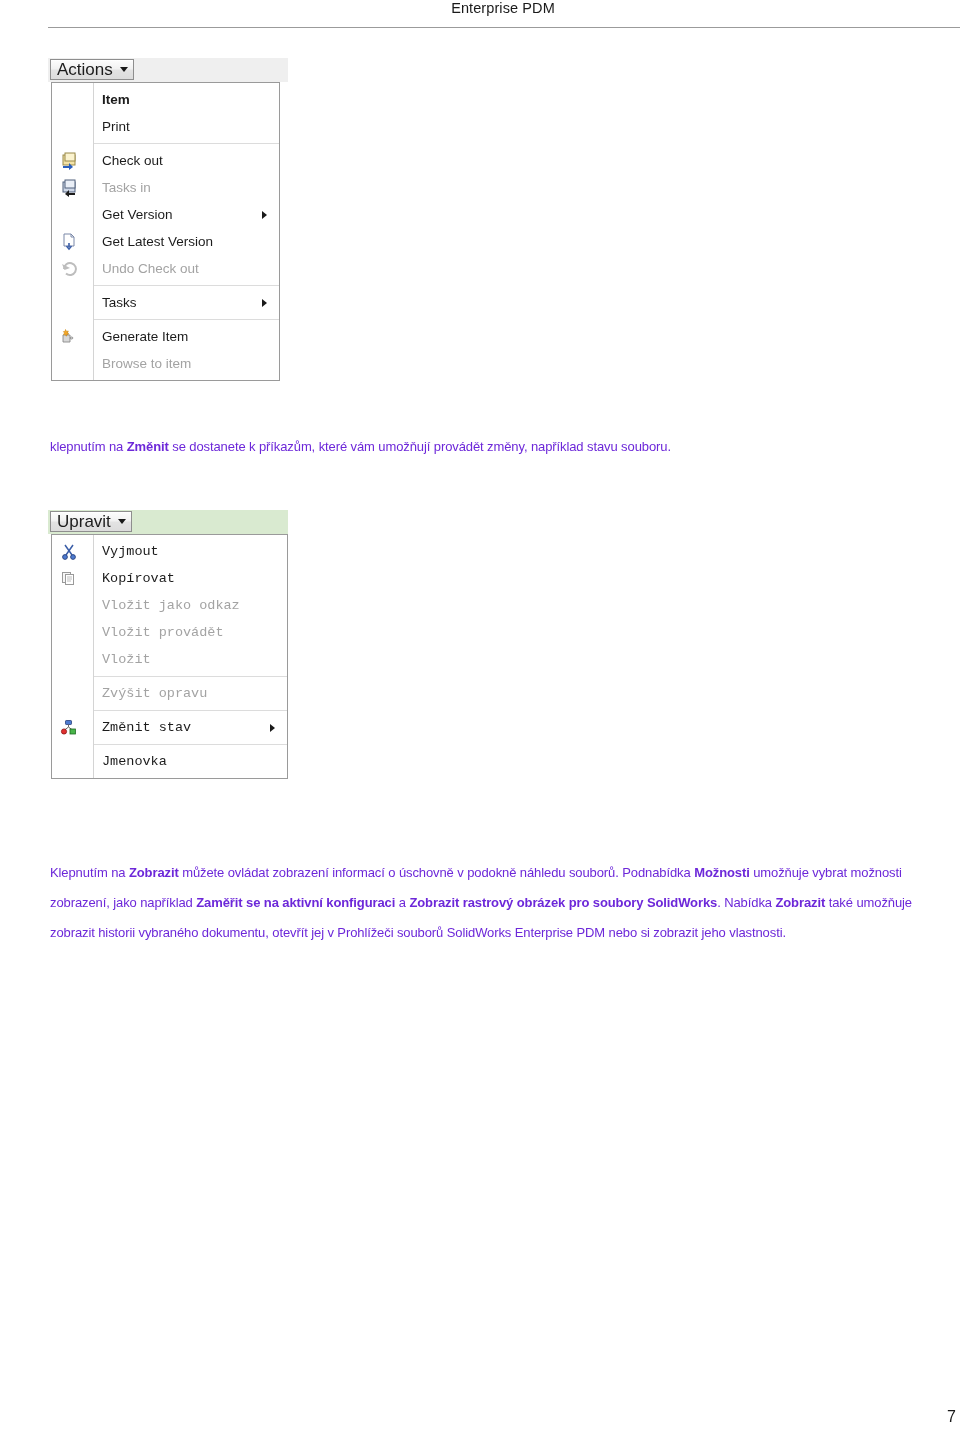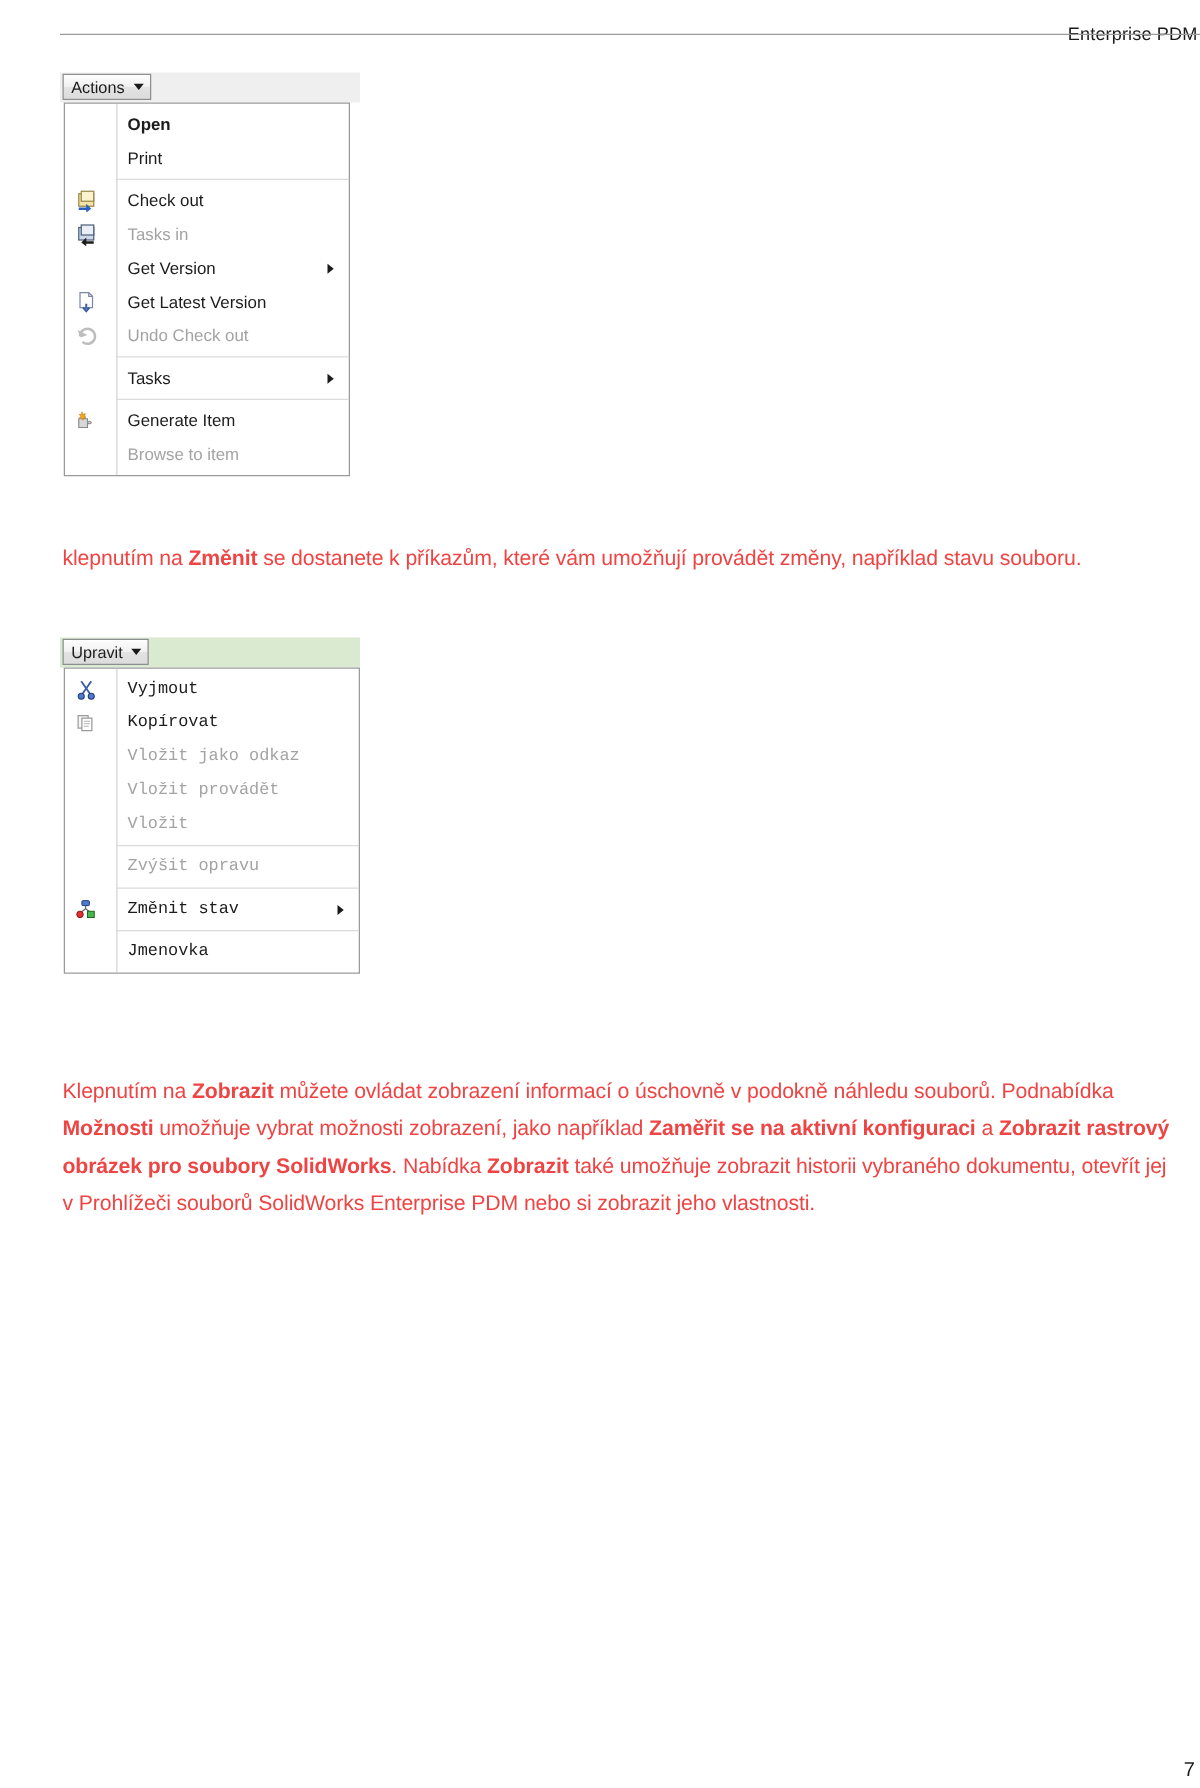--- a/index.html
+++ b/index.html
@@ -16,27 +16,27 @@
     overflow: hidden;
   }
 
   
   .page-header {
     position: absolute;
     left: 48px;
     top: 0px;
     width: 912px;
     height: 28px;
-    text-align: right;
+    text-align: center;
     font-size: 14.5px;
     letter-spacing: 0.1px;
     color: #1a1a1a;
     padding-right: 2px;
     box-sizing: border-box;
-    padding-top: 20px;
+    padding-top: 0;
   }
   .header-rule {
     position: absolute;
     left: 48px;
     top: 27px;
     width: 912px;
     height: 1px;
     background: #9b9b9b;
   }
 
@@ -55,21 +55,21 @@
     left: 2px;
     top: 1px;
     height: 21px;
     box-sizing: border-box;
     border: 1px solid #8e8e8e;
     border-radius: 0;
     background: linear-gradient(to bottom, #fdfdfd 0%, #f1f1f1 48%, #e3e3e3 52%, #dcdcdc 100%);
     display: flex;
     align-items: center;
     padding: 0 5px 0 6px;
-    font-size: 13px;
+    font-size: 17px;
     color: #1c1c1c;
     white-space: nowrap;
     box-shadow: 0 1px 0 rgba(255,255,255,0.7) inset;
   }
   .menu-btn .caret {
     margin-left: 7px;
     width: 0;
     height: 0;
     border-left: 4px solid transparent;
     border-right: 4px solid transparent;
@@ -127,23 +127,23 @@
   }
   .menu-sep {
     height: 1px;
     background: #dcdcdc;
     margin: 3px 0 3px 0;
   }
 
   
   .para {
     position: absolute;
-    font-size: 17px;
+    font-size: 13px;
     line-height: 30px;
-    color: #ef4444;
+    color: #6d28d9;
     letter-spacing: -0.1px;
   }
   .para b { font-weight: bold; }
 
   .page-number {
     position: absolute;
     right: 4px;
     bottom: 4px;
     font-size: 16px;
     color: #1a1a1a;
@@ -161,21 +161,21 @@
 
   <div class="menu-btn" id="actions-button">
     <span>Actions</span>
     <span class="caret"></span>
   </div>
 
   <div class="menu-panel" id="actions-panel" style="left:3px; top:24px; width:229px;">
     <div class="menu-gutter" style="left:41px;"></div>
     <div id="actions-items">
         <div class="menu-item bold">
-          <span class="mi-label">Open</span>
+          <span class="mi-label">Item</span>
         </div>
         <div class="menu-item">
           <span class="mi-label">Print</span>
         </div>
         <div class="menu-sep" style="margin-left: 41px;"></div>
         <div class="menu-item">
           <span class="mi-icon"><svg width="18" height="18" viewBox="0 0 18 18">
               <rect x="3" y="3" width="12" height="10" fill="#f3e3a8" stroke="#9a8a4a" stroke-width="1"></rect>
                 <rect x="5" y="1" width="10" height="8" fill="#fbf3cf" stroke="#9a8a4a" stroke-width="1"></rect>
                 <path d="M3 14 L9 14 L9 11 L13 15 L9 18 L9 16 L3 16 Z" fill="#2a5fbd"></path>

